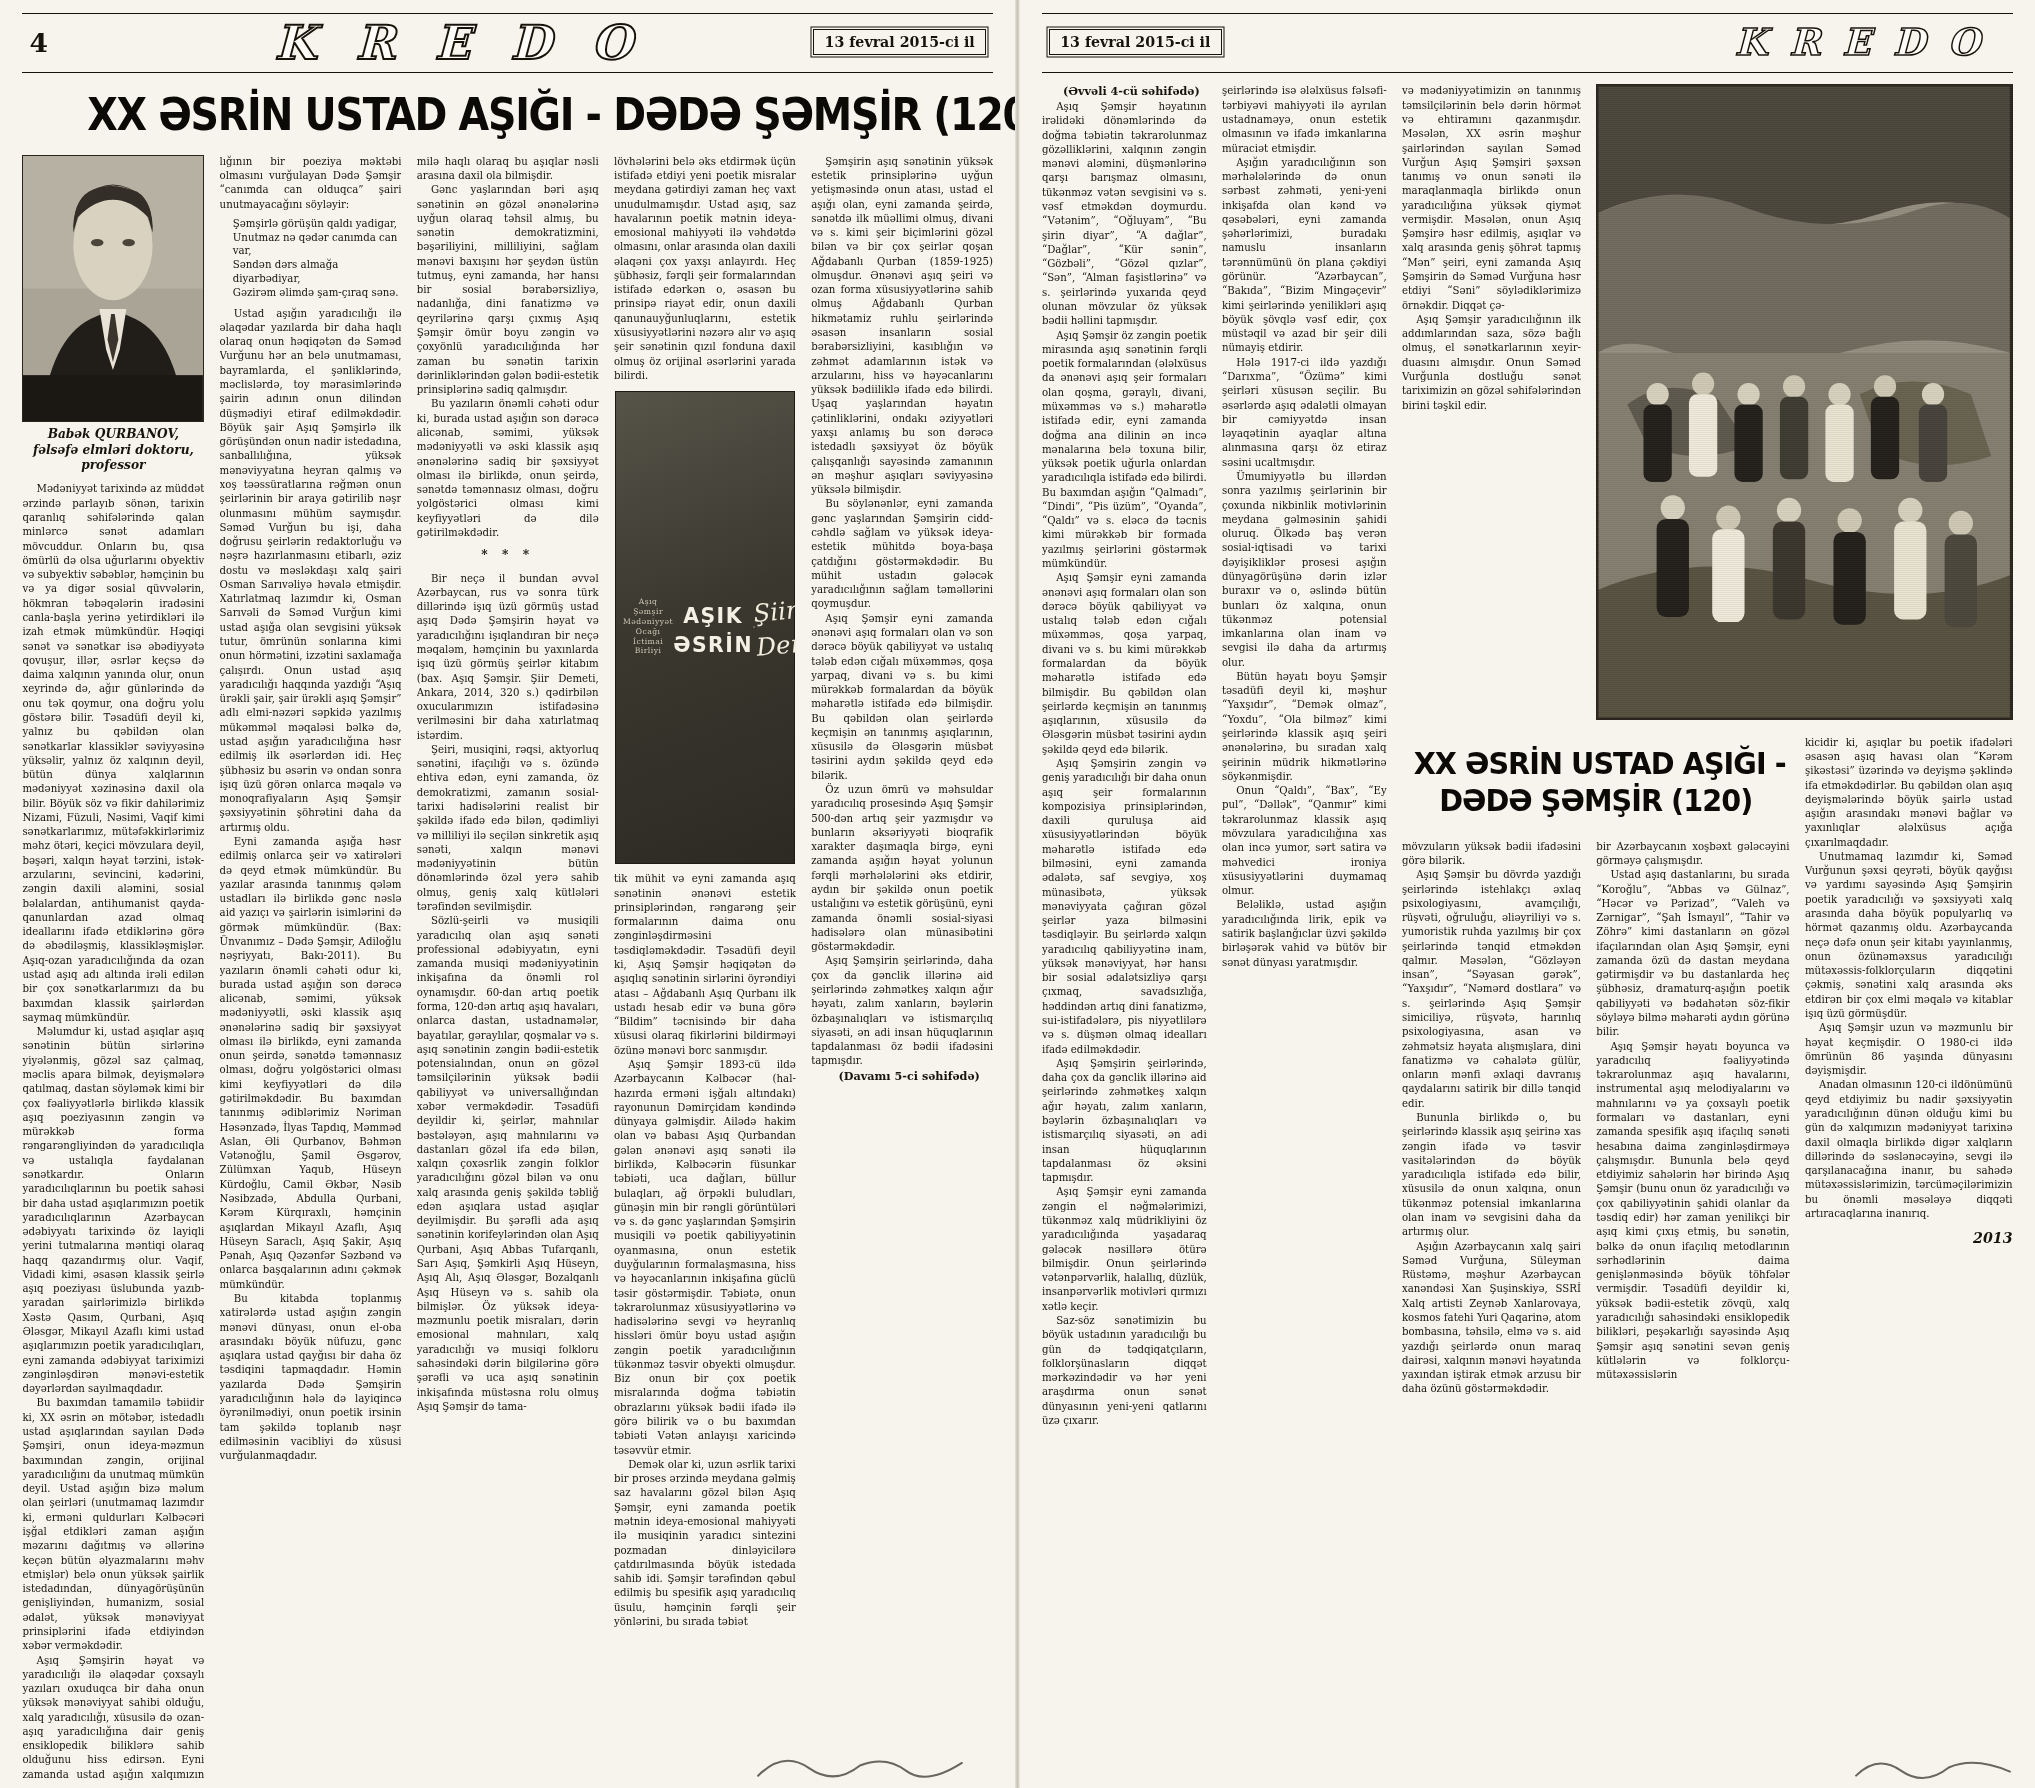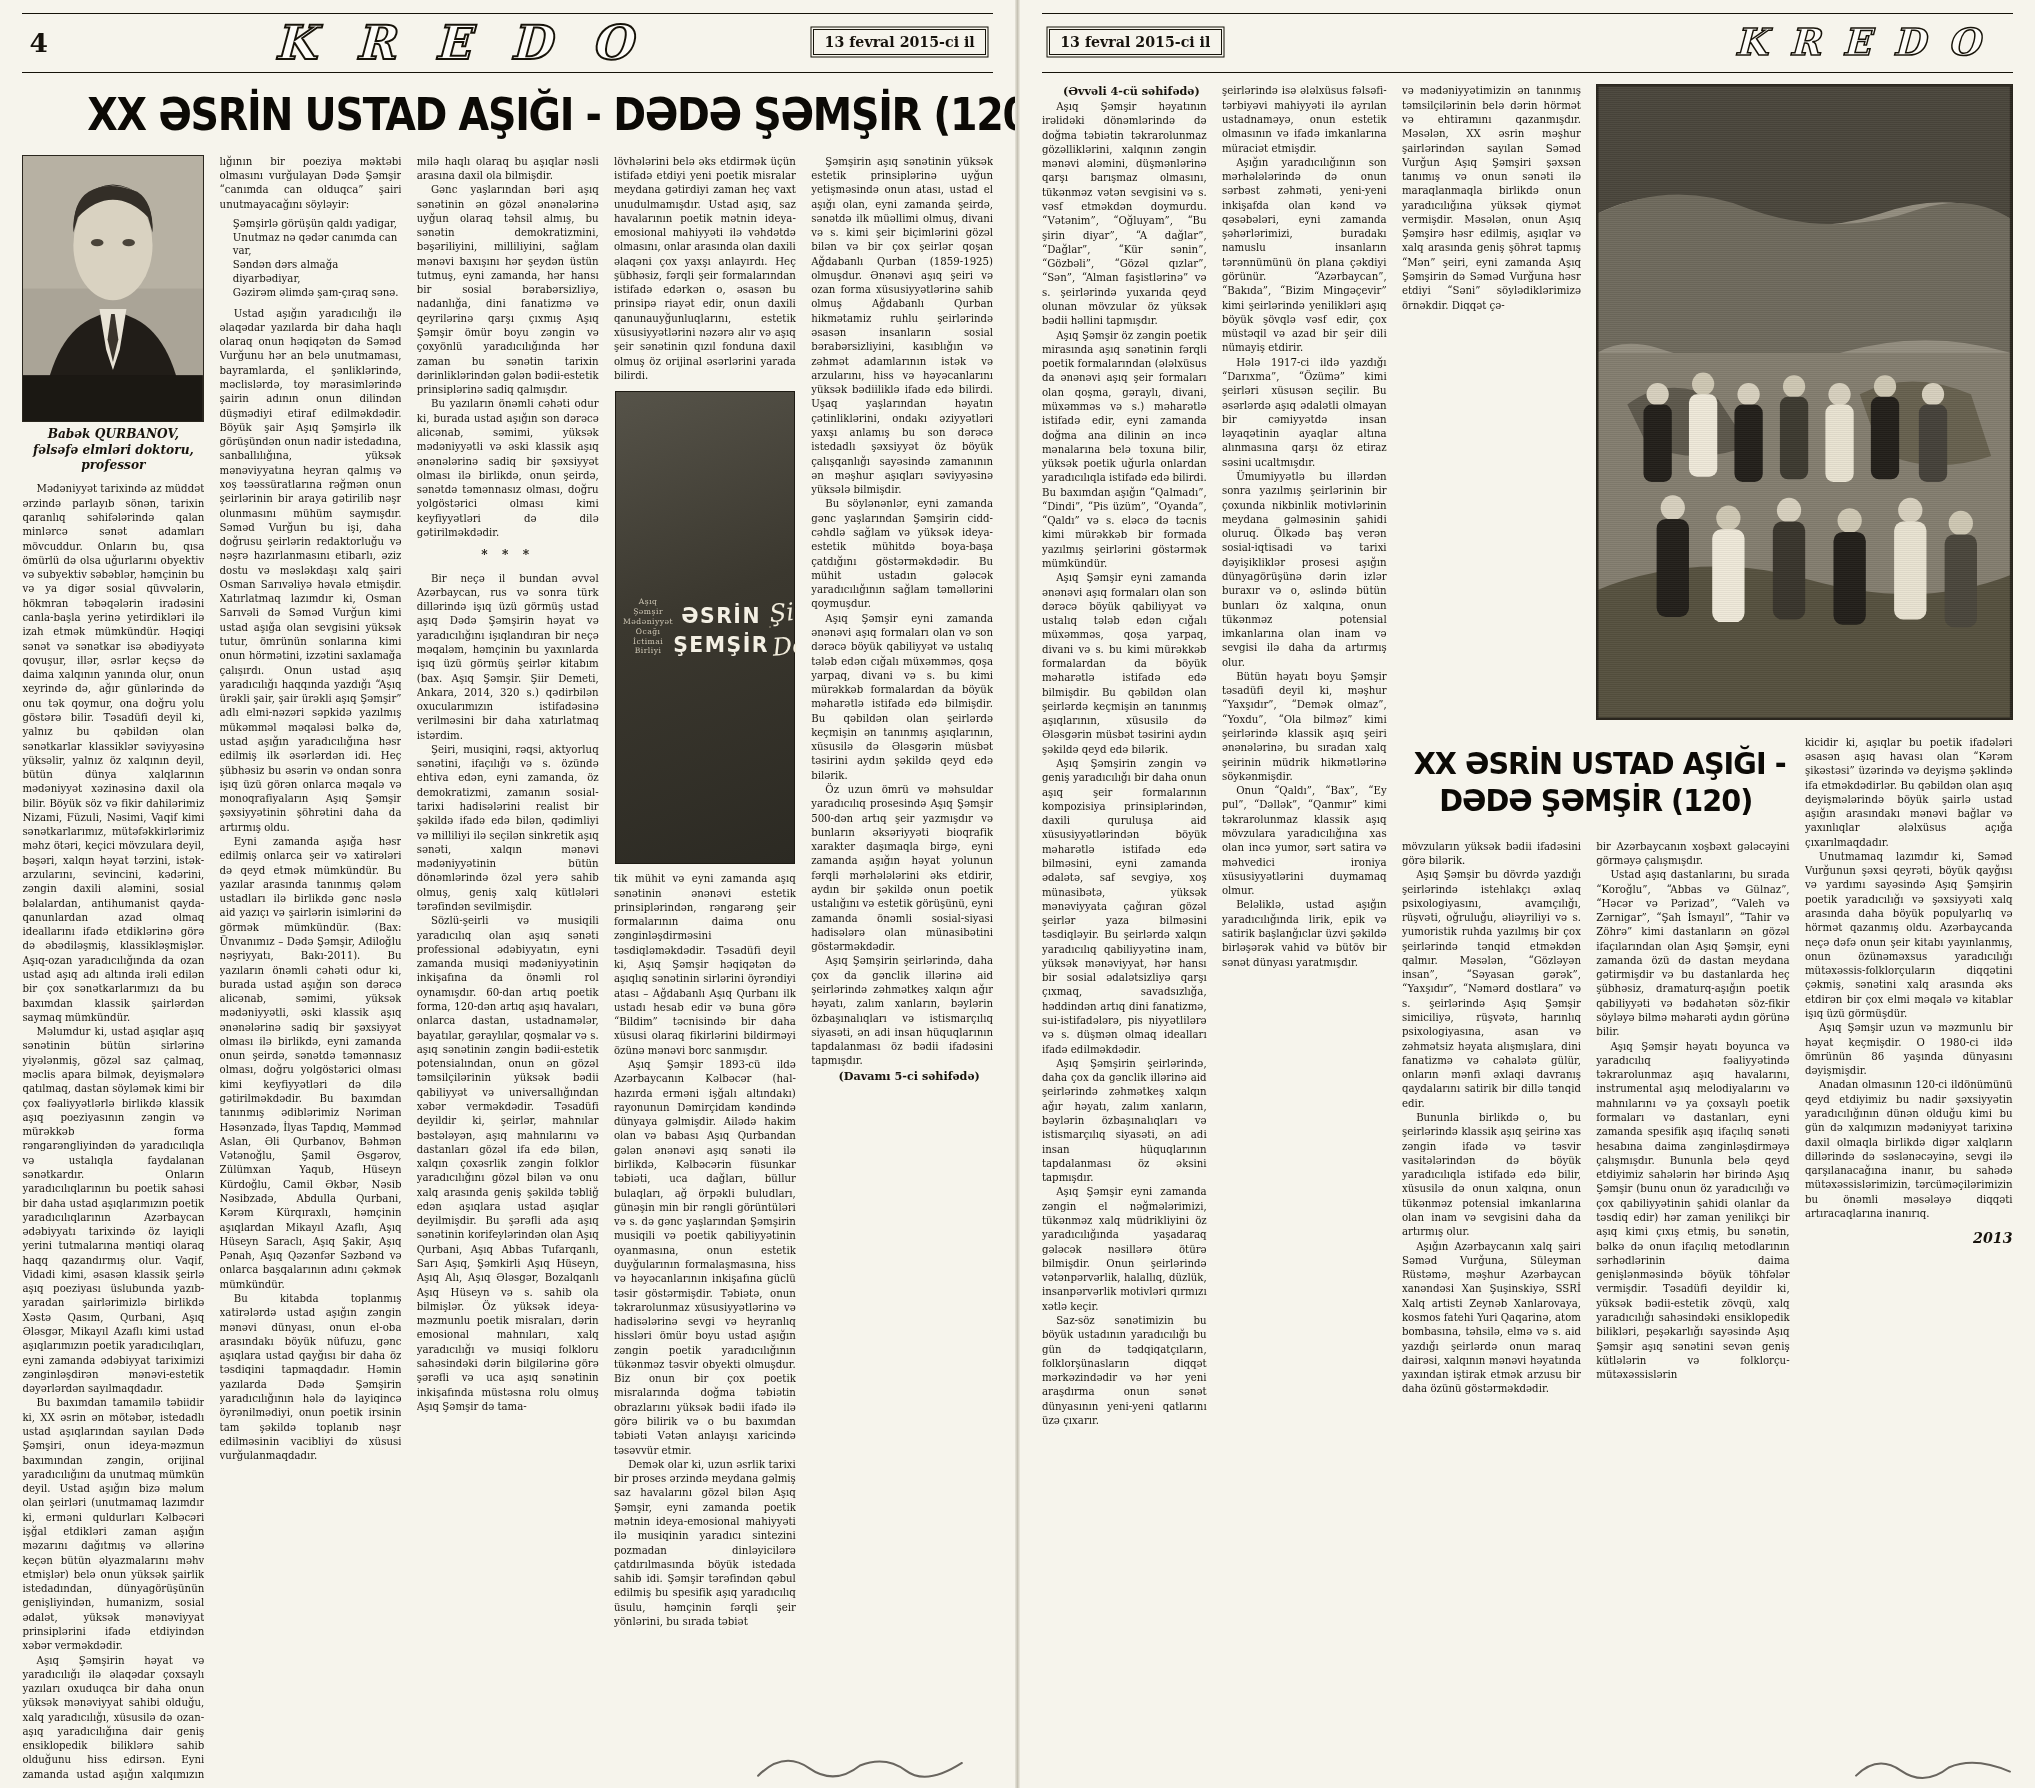--- a/index.html
+++ b/index.html
@@ -144,21 +144,21 @@
             <p>Sözlü-şeirli və musiqili yaradıcılıq olan aşıq sənəti professional ədəbiyyatın, eyni zamanda musiqi mədəniyyətinin inkişafına da önəmli rol oynamışdır. 60-dan artıq poetik forma, 120-dən artıq aşıq havaları, onlarca dastan, ustadnamələr, bayatılar, gəraylılar, qoşmalar və s. aşıq sənətinin zəngin bədii-estetik potensialından, onun ən gözəl təmsilçilərinin yüksək bədii qabiliyyət və universallığından xəbər verməkdədir. Təsadüfi deyildir ki, şeirlər, mahnılar bəstələyən, aşıq mahnılarını və dastanları gözəl ifa edə bilən, xalqın çoxəsrlik zəngin folklor yaradıcılığını gözəl bilən və onu xalq arasında geniş şəkildə təbliğ edən aşıqlara ustad aşıqlar deyilmişdir. Bu şərəfli ada aşıq sənətinin korifeylərindən olan Aşıq Qurbani, Aşıq Abbas Tufarqanlı, Sarı Aşıq, Şəmkirli Aşıq Hüseyn, Aşıq Alı, Aşıq Ələsgər, Bozalqanlı Aşıq Hüseyn və s. sahib ola bilmişlər. Öz yüksək ideya-məzmunlu poetik misraları, dərin emosional mahnıları, xalq yaradıcılığı və musiqi folkloru sahəsindəki dərin bilgilərinə görə şərəfli və uca aşıq sənətinin inkişafında müstəsna rolu olmuş Aşıq Şəmşir də tama-</p>
           </div>
       </div>
 
       <div class="col">
         <div class="paras cont">
             <p>lövhələrini belə əks etdirmək üçün istifadə etdiyi yeni poetik misralar meydana gətirdiyi zaman heç vaxt unudulmamışdır. Ustad aşıq, saz havalarının poetik mətnin ideya-emosional mahiyyəti ilə vəhdətdə olmasını, onlar arasında olan daxili əlaqəni çox yaxşı anlayırdı. Heç şübhəsiz, fərqli şeir formalarından istifadə edərkən o, əsasən bu prinsipə riayət edir, onun daxili qanunauyğunluqlarını, estetik xüsusiyyətlərini nəzərə alır və aşıq şeir sənətinin qızıl fonduna daxil olmuş öz orijinal əsərlərini yarada bilirdi.</p>
           </div>
         <div class="book-cover">
           <div class="bc-top">Aşıq Şəmşir Mədəniyyət Ocağı İctimai Birliyi</div>
-          <div class="bc-title">ƏSRİN ŞEMŞİR</div>
+          <div class="bc-title">AŞIK ƏSRİN</div>
           <div class="bc-art"></div>
           <div class="bc-script">Şiir Demeti</div>
         </div>
         <div class="paras cont">
             <p>tik mühit və eyni zamanda aşıq sənətinin ənənəvi estetik prinsiplərindən, rəngarəng şeir formalarının daima onu zənginləşdirməsini təsdiqləməkdədir. Təsadüfi deyil ki, Aşıq Şəmşir həqiqətən də aşıqlıq sənətinin sirlərini öyrəndiyi atası – Ağdabanlı Aşıq Qurbanı ilk ustadı hesab edir və buna görə “Bildim” təcnisində bir daha xüsusi olaraq fikirlərini bildirməyi özünə mənəvi borc sanmışdır.</p>
             <p>Aşıq Şəmşir 1893-cü ildə Azərbaycanın Kəlbəcər (hal-hazırda erməni işğalı altındakı) rayonunun Dəmirçidam kəndində dünyaya gəlmişdir. Ailədə hakim olan və babası Aşıq Qurbandan gələn ənənəvi aşıq sənəti ilə birlikdə, Kəlbəcərin füsunkar təbiəti, uca dağları, büllur bulaqları, ağ örpəkli buludları, günəşin min bir rəngli görüntüləri və s. də gənc yaşlarından Şəmşirin musiqili və poetik qabiliyyətinin oyanmasına, onun estetik duyğularının formalaşmasına, hiss və həyəcanlarının inkişafına güclü təsir göstərmişdir. Təbiətə, onun təkrarolunmaz xüsusiyyətlərinə və hadisələrinə sevgi və heyranlıq hissləri ömür boyu ustad aşığın zəngin poetik yaradıcılığının tükənməz təsvir obyekti olmuşdur. Biz onun bir çox poetik misralarında doğma təbiətin obrazlarını yüksək bədii ifadə ilə görə bilirik və o bu baxımdan təbiəti Vətən anlayışı xaricində təsəvvür etmir.</p>
             <p>Demək olar ki, uzun əsrlik tarixi bir proses ərzində meydana gəlmiş saz havalarını gözəl bilən Aşıq Şəmşir, eyni zamanda poetik mətnin ideya-emosional mahiyyəti ilə musiqinin yaradıcı sintezini pozmadan dinləyicilərə çatdırılmasında böyük istedada sahib idi. Şəmşir tərəfindən qəbul edilmiş bu spesifik aşıq yaradıcılıq üsulu, həmçinin fərqli şeir yönlərini, bu sırada təbiət</p>
           </div>
       </div>
 
@@ -205,20 +205,21 @@
             <p>Ümumiyyətlə bu illərdən sonra yazılmış şeirlərinin bir çoxunda nikbinlik motivlərinin meydana gəlməsinin şahidi oluruq. Ölkədə baş verən sosial-iqtisadi və tarixi dəyişikliklər prosesi aşığın dünyagörüşünə dərin izlər buraxır və o, əslində bütün bunları öz xalqına, onun tükənməz potensial imkanlarına olan inam və sevgisi ilə daha da artırmış olur.</p>
             <p>Bütün həyatı boyu Şəmşir təsadüfi deyil ki, məşhur “Yaxşıdır”, “Demək olmaz”, “Yoxdu”, “Ola bilməz” kimi şeirlərində klassik aşıq şeiri ənənələrinə, bu sıradan xalq şeirinin müdrik hikmətlərinə söykənmişdir.</p>
             <p>Onun “Qaldı”, “Bax”, “Ey pul”, “Dəllək”, “Qanmır” kimi təkrarolunmaz klassik aşıq mövzulara yaradıcılığına xas olan incə yumor, sərt satira və məhvedici ironiya xüsusiyyətlərini duymamaq olmur.</p>
             <p>Beləliklə, ustad aşığın yaradıcılığında lirik, epik və satirik başlanğıclar üzvi şəkildə birləşərək vahid və bütöv bir sənət dünyası yaratmışdır.</p>
           </div>
       </div>
 
       <div class="col rc3top">
         <div class="paras cont">
             <p>və mədəniyyətimizin ən tanınmış təmsilçilərinin belə dərin hörmət və ehtiramını qazanmışdır. Məsələn, XX əsrin məşhur şairlərindən sayılan Səməd Vurğun Aşıq Şəmşiri şəxsən tanımış və onun sənəti ilə maraqlanmaqla birlikdə onun yaradıcılığına yüksək qiymət vermişdir. Məsələn, onun Aşıq Şəmşirə həsr edilmiş, aşıqlar və xalq arasında geniş şöhrət tapmış “Mən” şeiri, eyni zamanda Aşıq Şəmşirin də Səməd Vurğuna həsr etdiyi “Səni” söylədiklərimizə örnəkdir. Diqqət çə-</p>
+            <p>Aşıq Şəmşir yaradıcılığının ilk addımlarından saza, sözə bağlı olmuş, el sənətkarlarının xeyir-duasını almışdır. Onun Səməd Vurğunla dostluğu sənət tariximizin ən gözəl səhifələrindən birini təşkil edir.</p>
           </div>
       </div>
 
       <div class="rphoto">
         <svg viewBox="0 0 820 1230" preserveAspectRatio="none">
           <rect width="820" height="1230" fill="#948e80"></rect>
           <path d="M0 0 L820 0 L820 260 Q700 200 560 250 Q400 300 260 240 Q120 190 0 250 Z" fill="#4a463c"></path>
           <path d="M0 250 Q150 180 300 240 Q470 300 640 240 Q740 210 820 260 L820 520 Q650 470 480 520 Q300 570 120 510 Q50 490 0 520 Z" fill="#6f6a5d"></path>
           <path d="M0 520 L820 520 L820 1230 L0 1230 Z" fill="#847e70"></path>
           <path d="M60 620 Q140 560 240 610 L300 700 Q200 740 100 700 Z" fill="#5d584c"></path>

